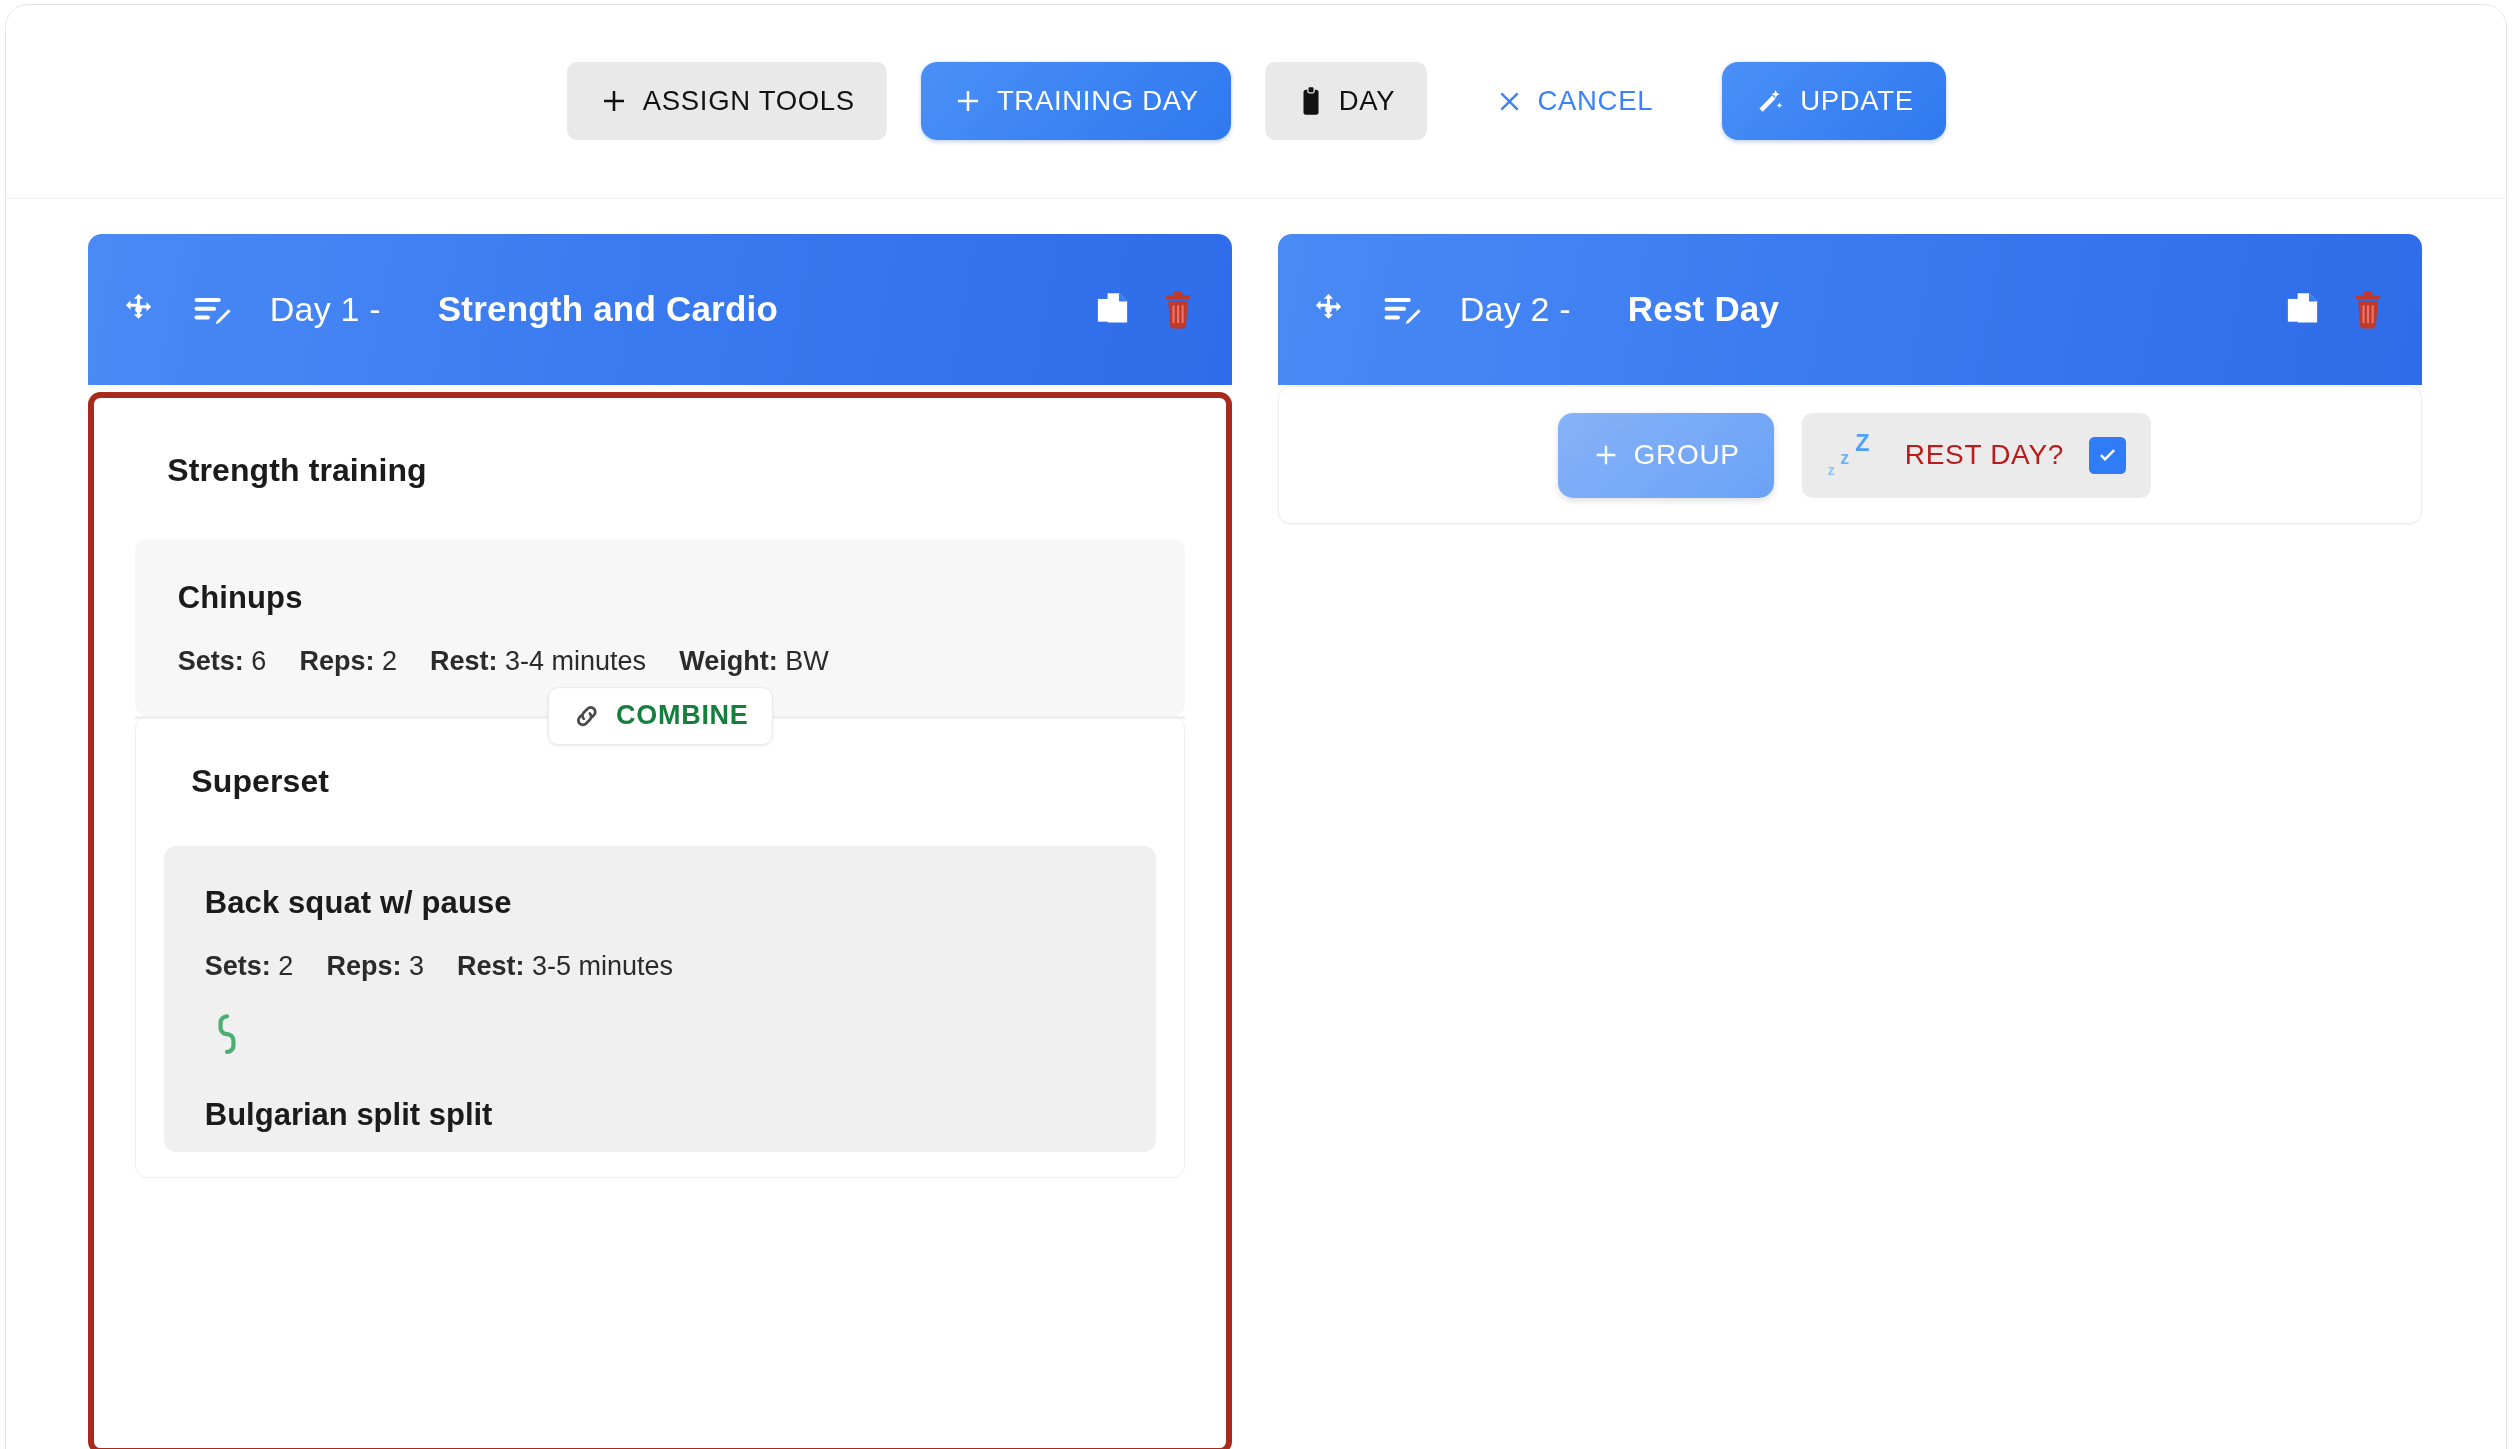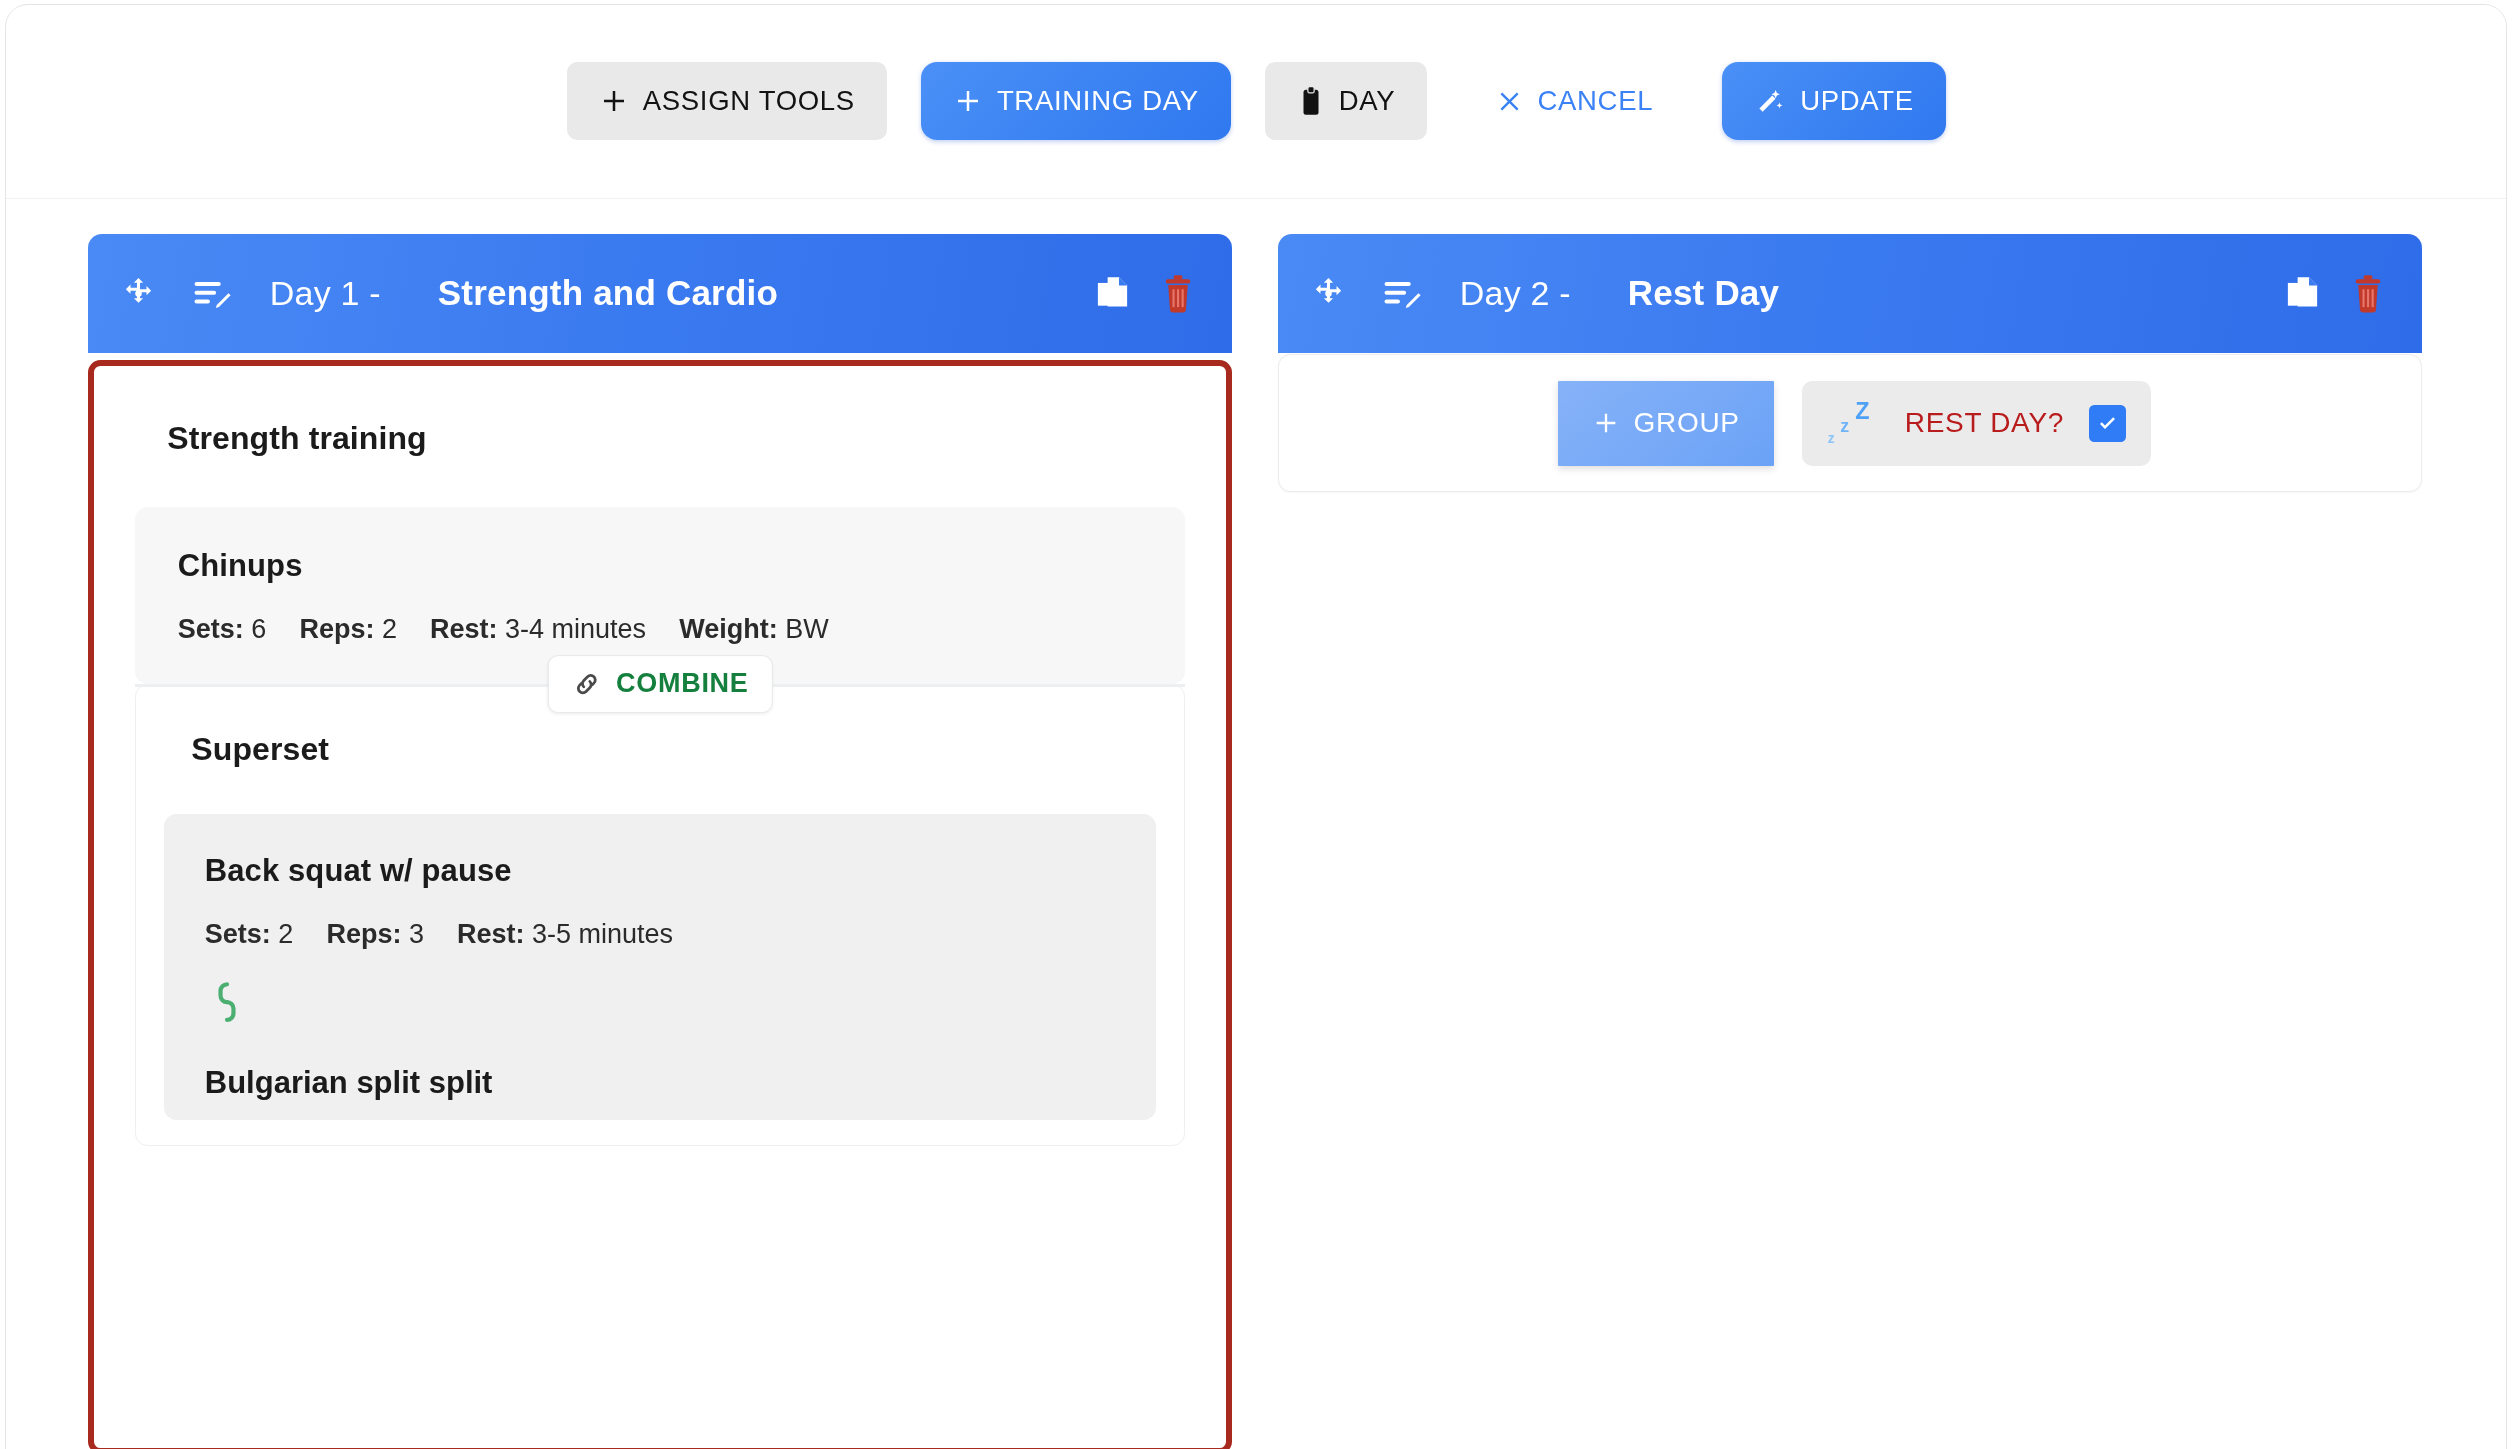--- a/index.html
+++ b/index.html
@@ -123,21 +123,21 @@
   }
   .day-col {
     flex: 0 0 1144px;
     width: 1144px;
     display: flex;
     flex-direction: column;
   }
 
   
   .day-header {
-    height: 119px;
+    height: 151px;
     border-radius: 14px 14px 0 0;
     background: linear-gradient(100deg, #4a8af5 0%, #3b7bf0 45%, #2f6ce9 100%);
     display: flex;
     align-items: center;
     padding: 0 37px 0 32px;
     box-sizing: border-box;
     gap: 34px;
     position: relative;
   }
   .dh-icon { display:inline-flex; align-items:center; cursor: pointer; }
@@ -282,21 +282,21 @@
     box-shadow: 0 0.9px 1.8px rgba(0,0,0,.04);
   }
   .group-btn {
     display: inline-flex;
     align-items: center;
     justify-content: center;
     gap: 14px;
     height: 85px;
     padding: 0 34px;
     border: none;
-    border-radius: 1px;
+    border-radius: 15px;
     background: linear-gradient(140deg, #86b2f8 0%, #6ba2f6 100%);
     color: #ffffff;
     font-size: 28px;
     font-weight: 500;
     letter-spacing: 0.7px;
     cursor: pointer;
     box-shadow: 0 2.7px 7px rgba(0,0,0,.13);
     white-space: nowrap;
     margin-left: 8px;
   }

